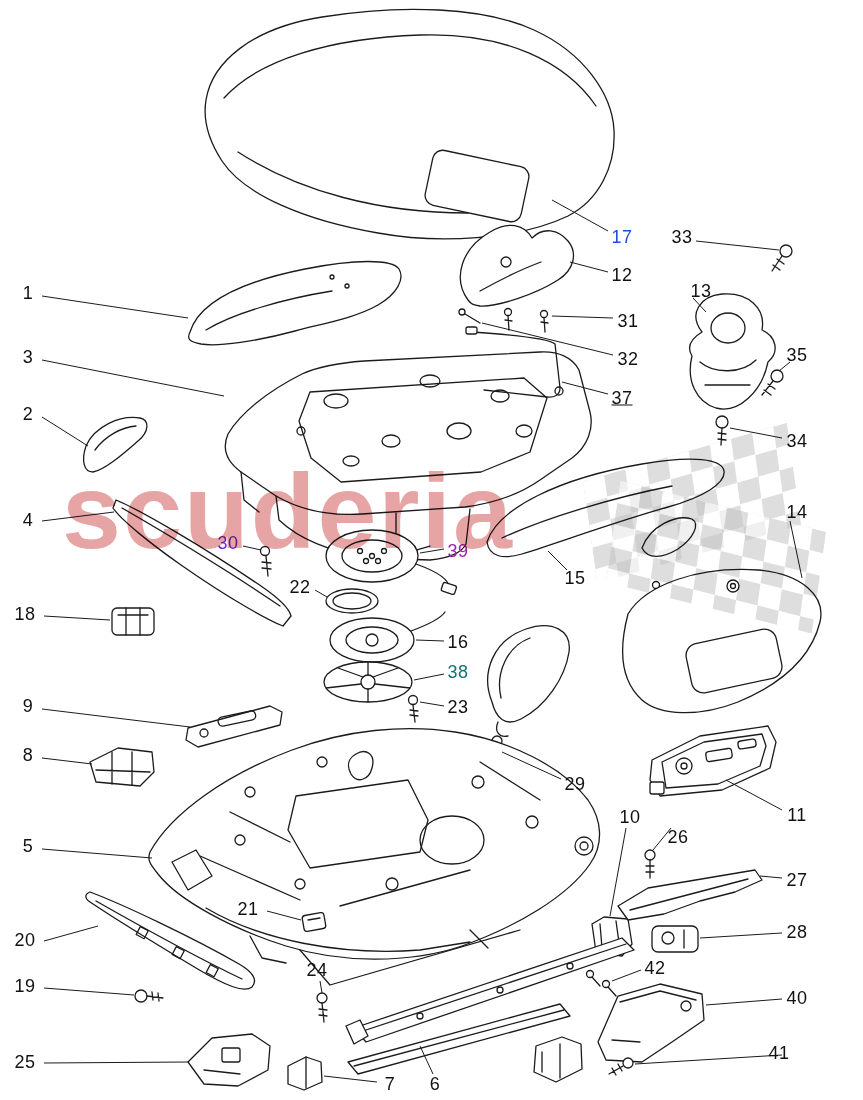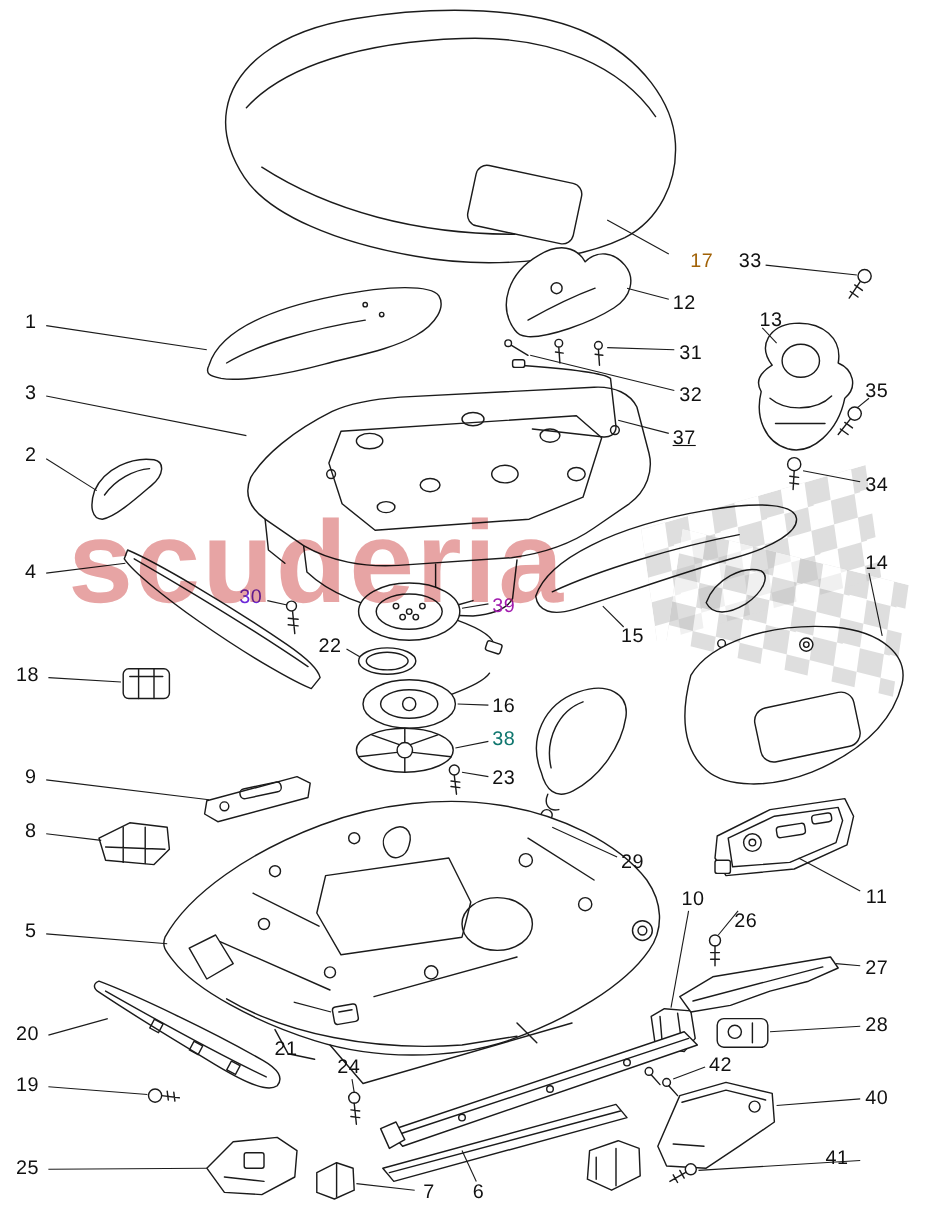--- a/index.html
+++ b/index.html
@@ -375,21 +375,21 @@
       <span class="callout" style="left: 28px; top: 357px; color: rgb(17, 17, 17);">3</span>
       <span class="callout" style="left: 28px; top: 414px; color: rgb(17, 17, 17);">2</span>
       <span class="callout" style="left: 28px; top: 520px; color: rgb(17, 17, 17);">4</span>
       <span class="callout" style="left: 25px; top: 614px; color: rgb(17, 17, 17);">18</span>
       <span class="callout" style="left: 28px; top: 706px; color: rgb(17, 17, 17);">9</span>
       <span class="callout" style="left: 28px; top: 755px; color: rgb(17, 17, 17);">8</span>
       <span class="callout" style="left: 28px; top: 846px; color: rgb(17, 17, 17);">5</span>
       <span class="callout" style="left: 25px; top: 940px; color: rgb(17, 17, 17);">20</span>
       <span class="callout" style="left: 25px; top: 986px; color: rgb(17, 17, 17);">19</span>
       <span class="callout" style="left: 25px; top: 1062px; color: rgb(17, 17, 17);">25</span>
-      <span class="callout" style="left: 622px; top: 237px; color: #a16207; margin-left: 16px;">17</span>
+      <span class="callout" style="left: 622px; top: 237px; color: #1d4ed8;">17</span>
       <span class="callout" style="left: 622px; top: 275px; color: rgb(17, 17, 17);">12</span>
       <span class="callout" style="left: 682px; top: 237px; color: rgb(17, 17, 17);">33</span>
       <span class="callout" style="left: 684px; top: 291px; color: rgb(17, 17, 17); margin-left: 17px;">13</span>
       <span class="callout" style="left: 628px; top: 321px; color: rgb(17, 17, 17);">31</span>
       <span class="callout" style="left: 797px; top: 355px; color: rgb(17, 17, 17);">35</span>
       <span class="callout" style="left: 628px; top: 359px; color: rgb(17, 17, 17);">32</span>
       <span class="callout" style="left: 622px; top: 398px; color: rgb(17, 17, 17); text-decoration: underline;">37</span>
       <span class="callout" style="left: 797px; top: 441px; color: rgb(17, 17, 17);">34</span>
       <span class="callout" style="left: 797px; top: 512px; color: rgb(17, 17, 17);">14</span>
       <span class="callout" style="left: 228px; top: 543px; color: #6d28d9;">30</span>
@@ -397,26 +397,26 @@
       <span class="callout" style="left: 300px; top: 587px; color: rgb(17, 17, 17);">22</span>
       <span class="callout" style="left: 575px; top: 578px; color: rgb(17, 17, 17);">15</span>
       <span class="callout" style="left: 458px; top: 642px; color: rgb(17, 17, 17);">16</span>
       <span class="callout" style="left: 458px; top: 672px; color: #0f766e;">38</span>
       <span class="callout" style="left: 458px; top: 707px; color: rgb(17, 17, 17);">23</span>
       <span class="callout" style="left: 575px; top: 784px; color: rgb(17, 17, 17);">29</span>
       <span class="callout" style="left: 797px; top: 815px; color: rgb(17, 17, 17);">11</span>
       <span class="callout" style="left: 630px; top: 817px; color: rgb(17, 17, 17);">10</span>
       <span class="callout" style="left: 678px; top: 817px; color: rgb(17, 17, 17); margin-top: 20px;">26</span>
       <span class="callout" style="left: 797px; top: 880px; color: rgb(17, 17, 17);">27</span>
-      <span class="callout" style="left: 260px; top: 909px; color: rgb(17, 17, 17); margin-top: 45px;">21</span>
+      <span class="callout" style="left: 248px; top: 909px; color: rgb(17, 17, 17);">21</span>
       <span class="callout" style="left: 797px; top: 932px; color: rgb(17, 17, 17);">28</span>
       <span class="callout" style="left: 317px; top: 970px; color: rgb(17, 17, 17);">24</span>
       <span class="callout" style="left: 655px; top: 968px; color: rgb(17, 17, 17);">42</span>
       <span class="callout" style="left: 797px; top: 998px; color: rgb(17, 17, 17);">40</span>
-      <span class="callout" style="left: 761px; top: 1053px; color: rgb(17, 17, 17);">41</span>
+      <span class="callout" style="left: 779px; top: 1053px; color: rgb(17, 17, 17);">41</span>
       <span class="callout" style="left: 390px; top: 1084px; color: rgb(17, 17, 17);">7</span>
       <span class="callout" style="left: 435px; top: 1084px; color: rgb(17, 17, 17);">6</span>
     </div>
 
   <div class="watermark">
     <div class="flag flag1"></div>
     <div class="flag flag2"></div>
     <div class="wm-brand" style="color: rgb(207, 75, 75);">scuderia</div>
   </div>
 

